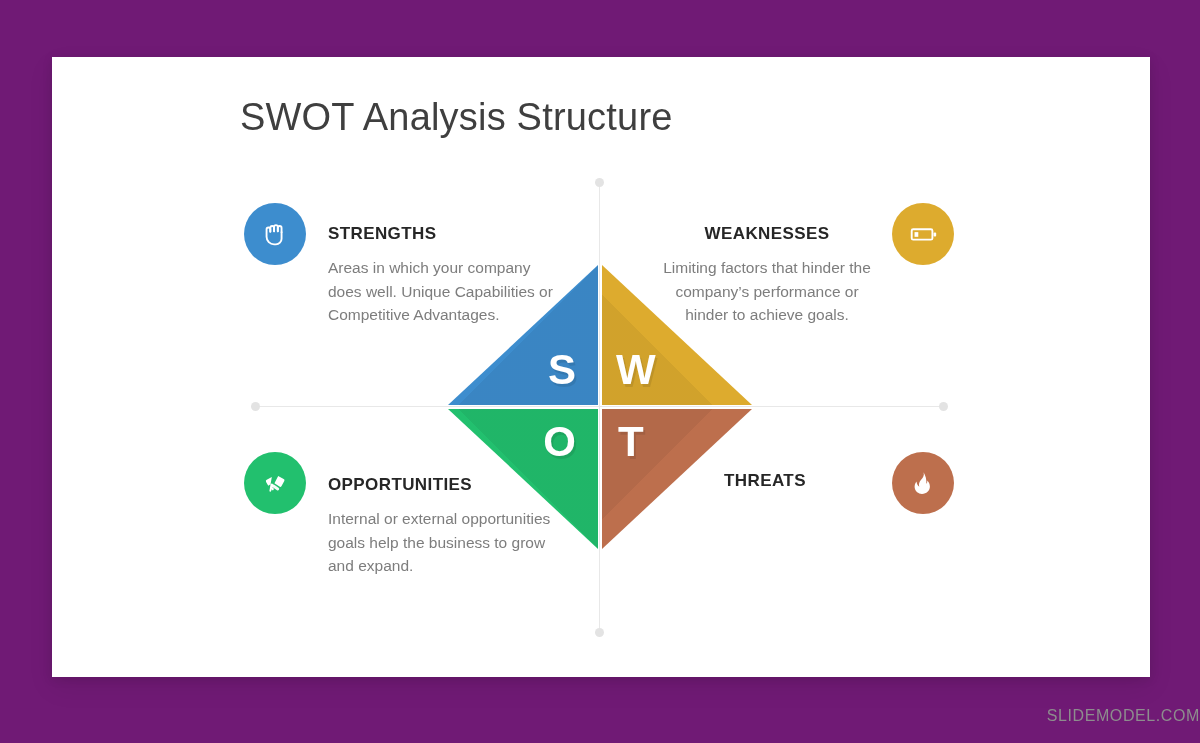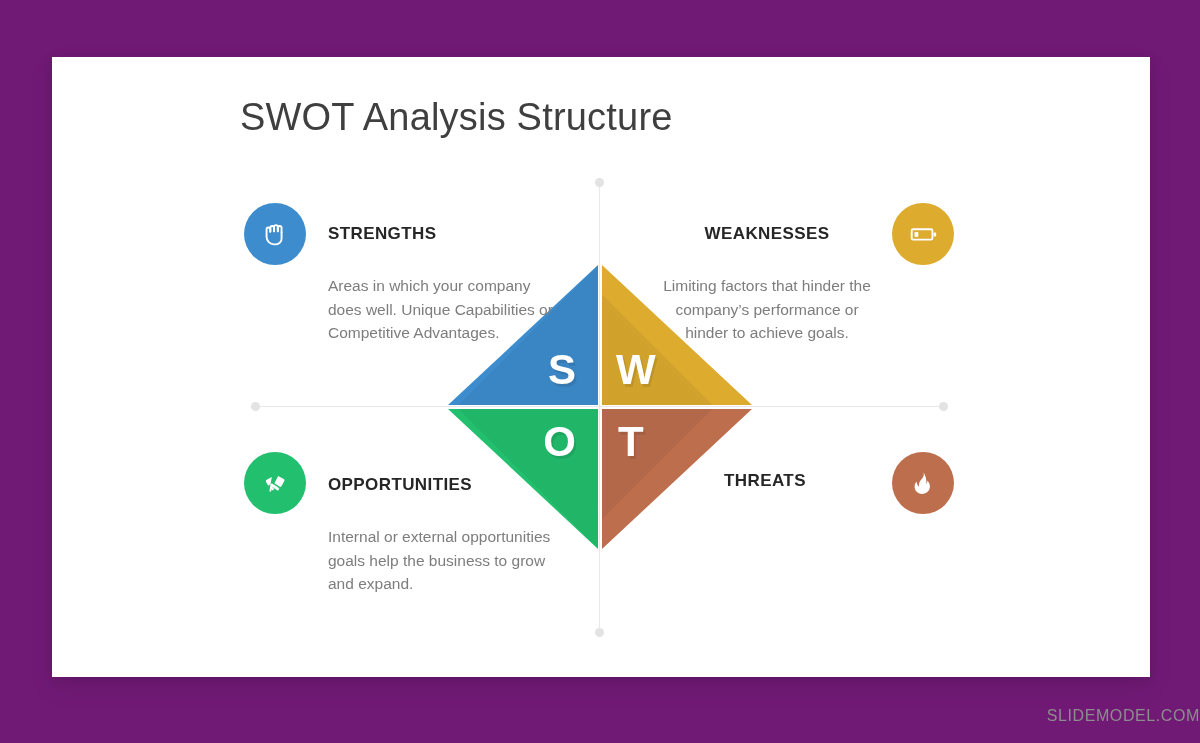--- a/index.html
+++ b/index.html
@@ -159,21 +159,21 @@
   
   .quad { position: absolute; }
   .quad-heading {
     font-size: 17px;
     font-weight: bold;
     color: #262626;
     letter-spacing: 0.4px;
     white-space: nowrap;
   }
   .quad-body {
-    margin-top: 30px;
+    margin-top: 12px;
     font-size: 15.5px;
     line-height: 1.52;
     color: #7d7d7d;
     font-weight: 400;
   }
   .align-left  { text-align: left; }
   .align-right { text-align: center; }
 
   #quad-strengths     { left: 276px; top: 167px; width: 230px; }
   #quad-weaknesses    { left: 600px; top: 167px; width: 230px; }

